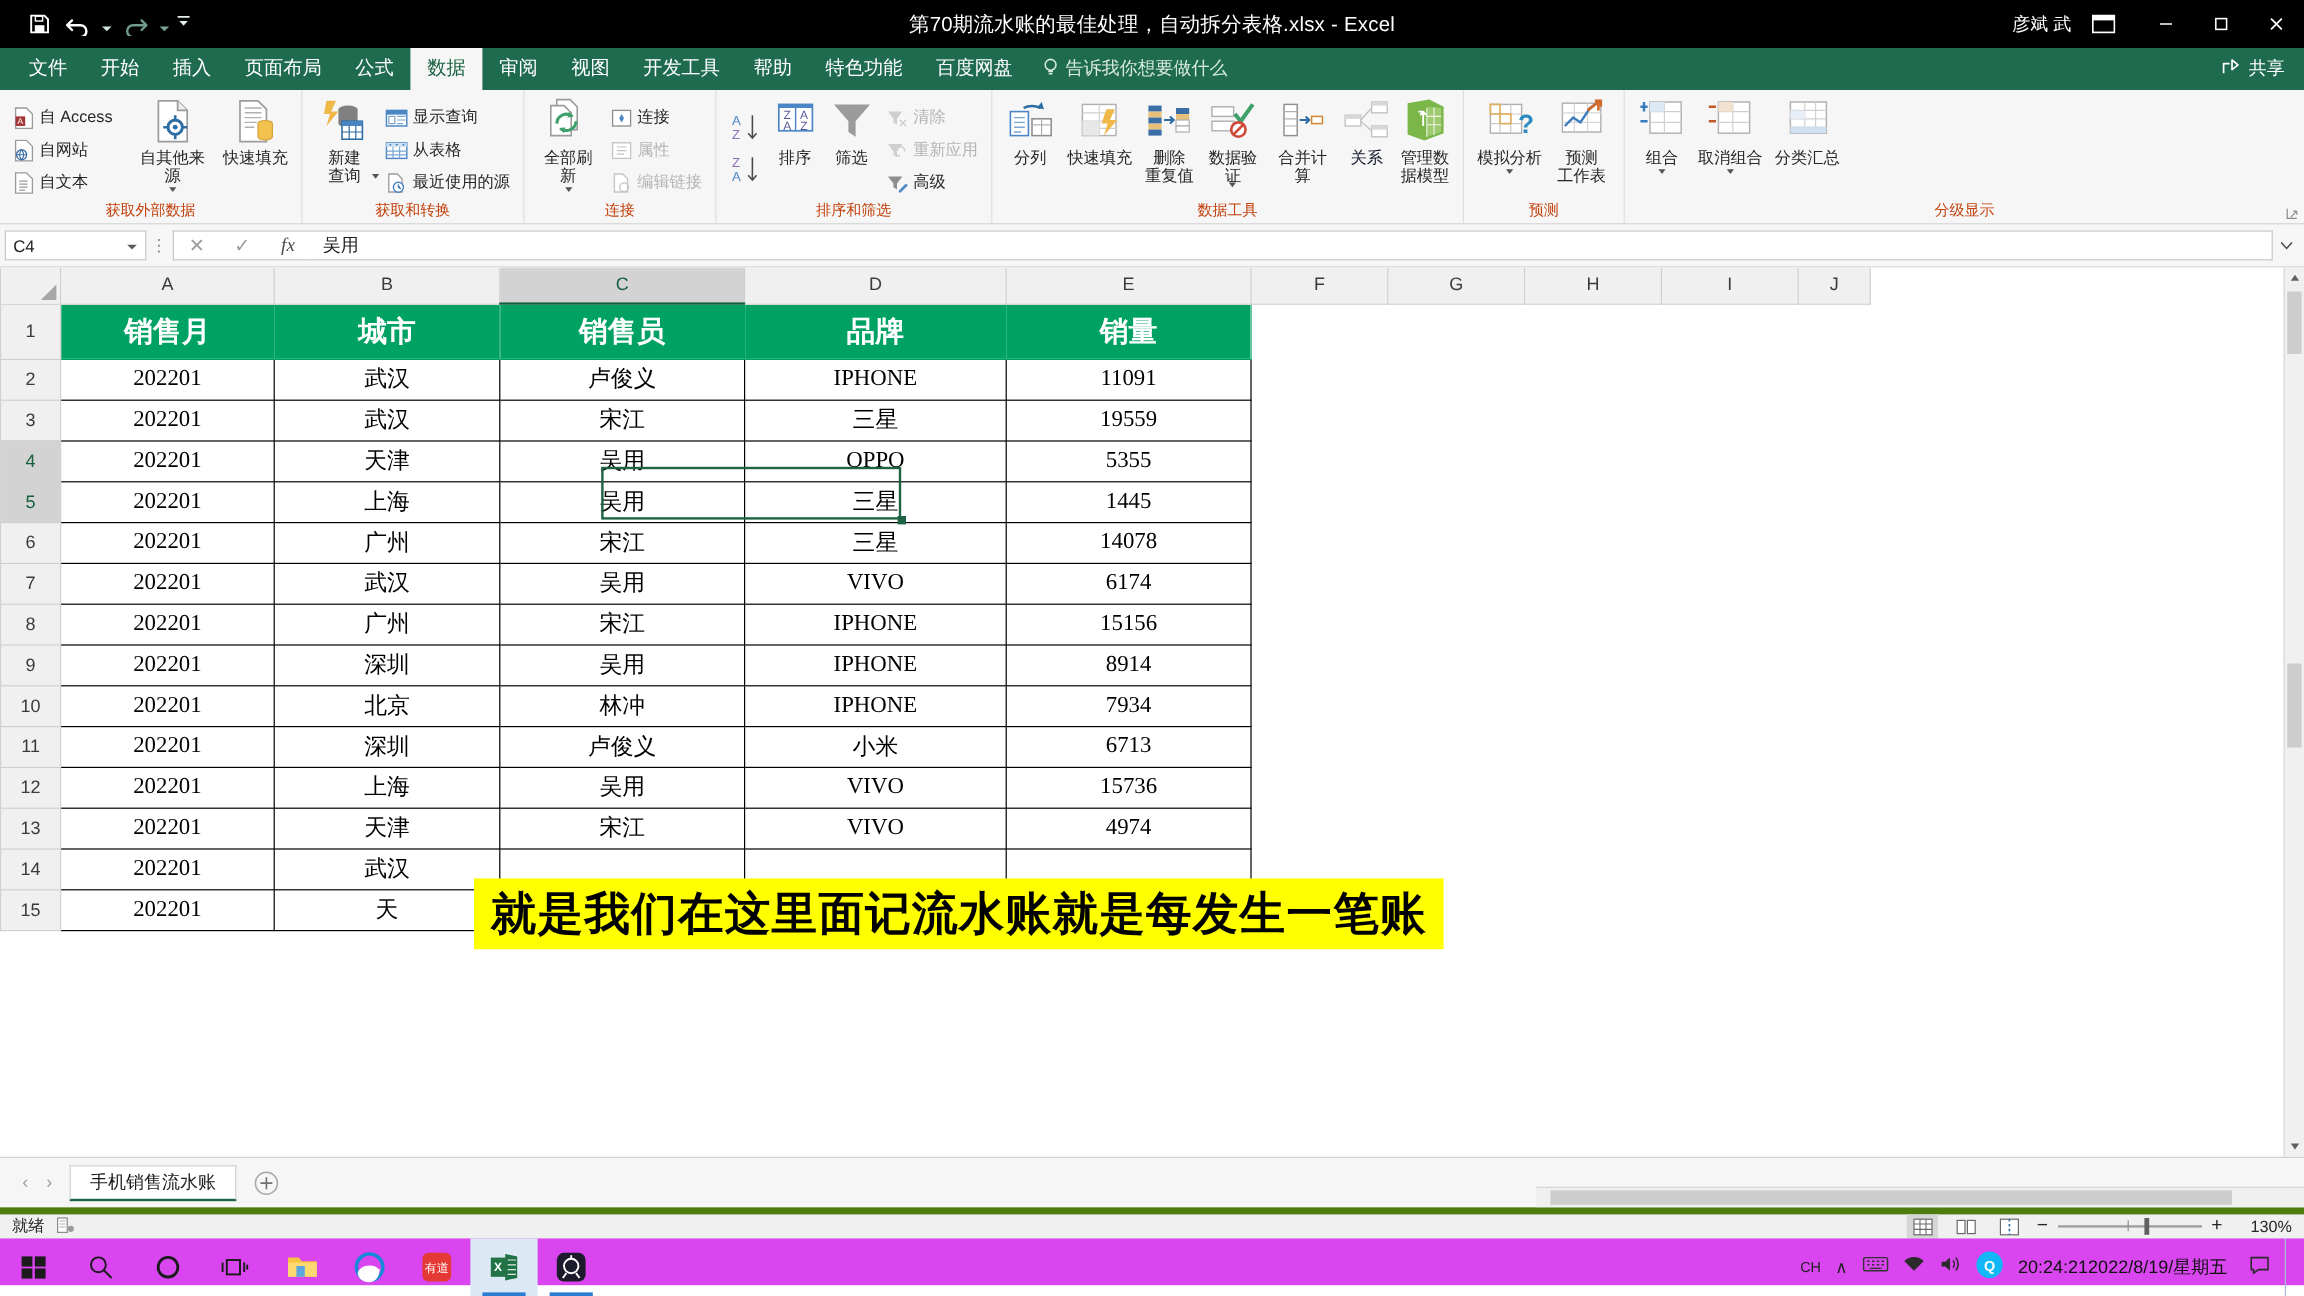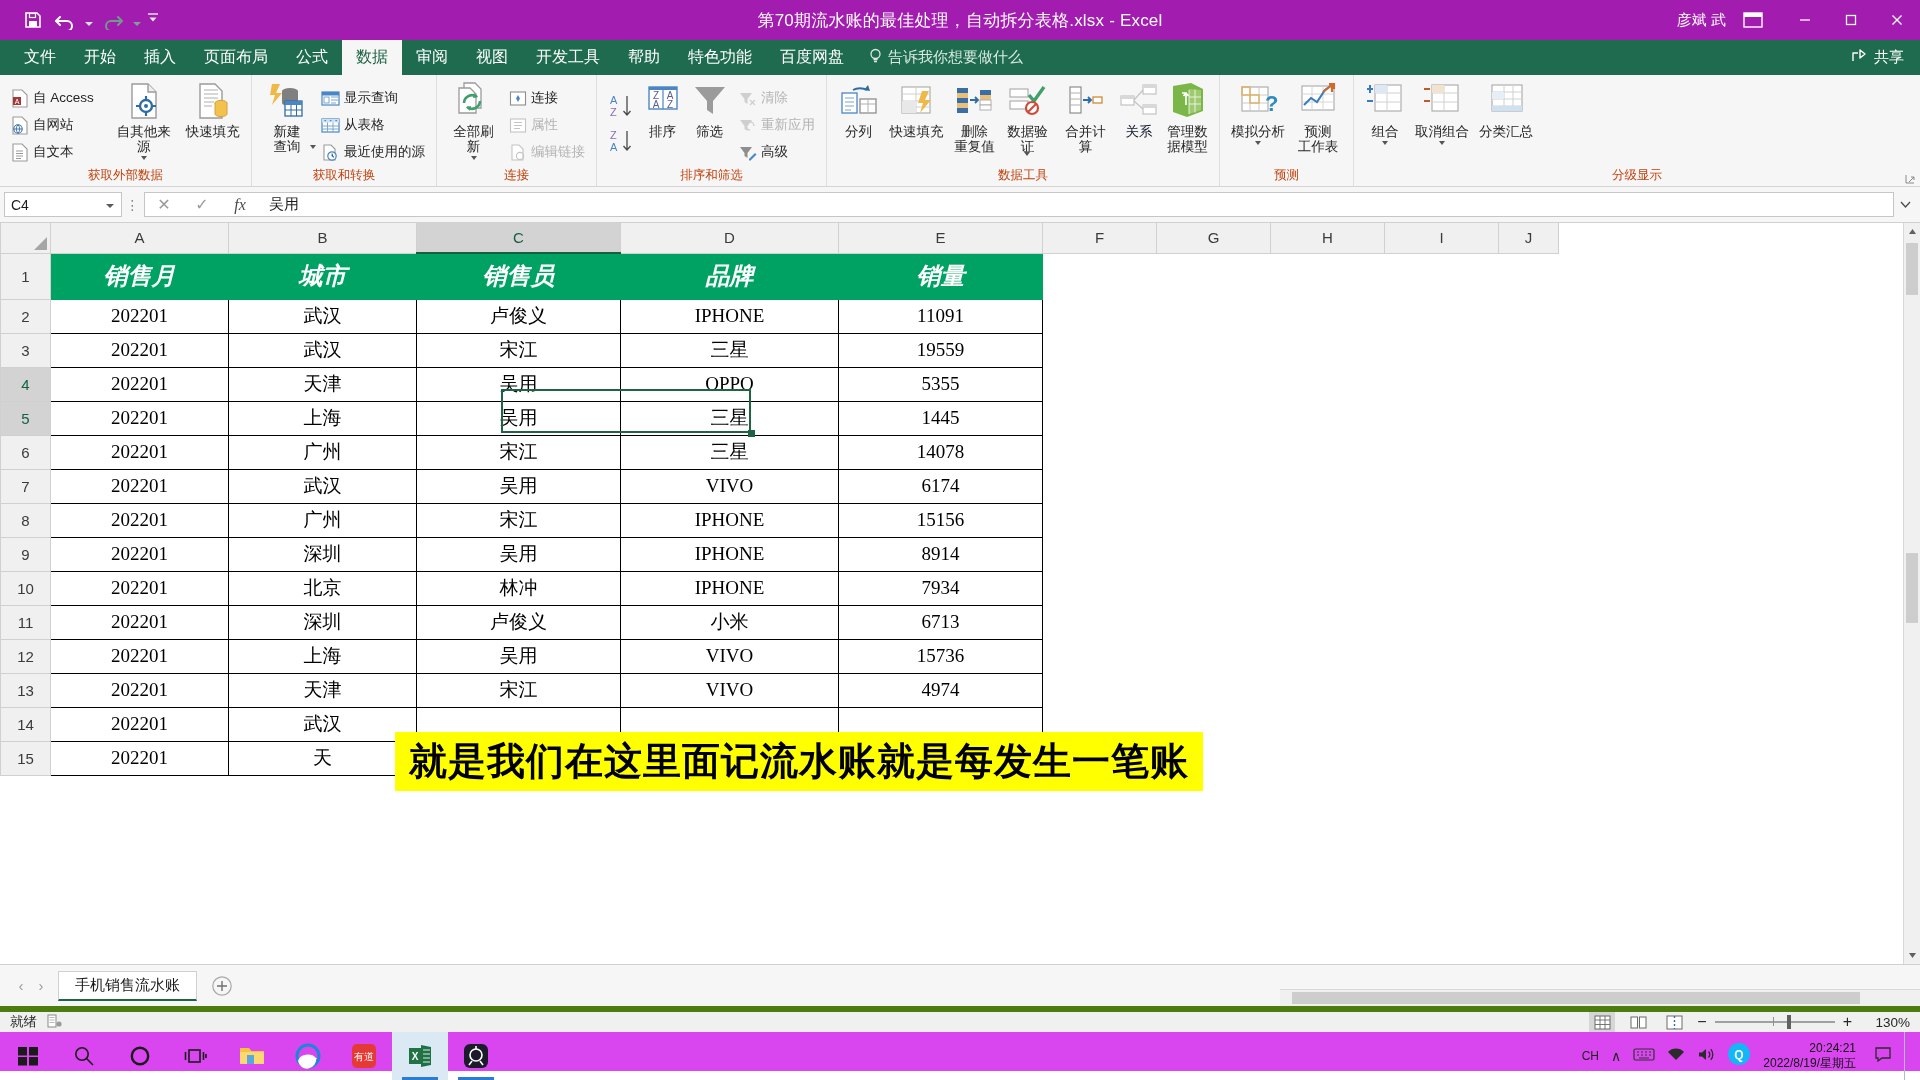--- a/index.html
+++ b/index.html
@@ -4,21 +4,21 @@
 <style>
   * { margin:0; padding:0; box-sizing:border-box; }
   html,body { width:1920px; height:1080px; overflow:hidden; }
   body {
     font-family:"Liberation Sans","DejaVu Sans",sans-serif;
     background:#ffffff; -webkit-font-smoothing:antialiased;
   }
 
   
   .titlebar{
-    height:40px; background:#a21caf; display:flex; align-items:center;
+    height:40px; background:#000000; display:flex; align-items:center;
     position:relative; color:#fff;justify-content:flex-end;
   }
   .qat{ display:flex; align-items:center; gap:2px; padding-left:18px; }
   .qat-btn{
     width:30px;height:28px;display:flex;align-items:center;justify-content:center;
     cursor:pointer;
   }
   .qat-btn svg{ display:block; }
   .qat-caret{
     width:14px;height:28px;display:flex;align-items:flex-end;justify-content:center;
@@ -141,21 +141,20 @@
   td.cell{
     border:1px solid #000; height:34px; text-align:center;
     font-size:19px; color:#000; font-family:"Liberation Serif","DejaVu Serif",serif;
     background:#fff; overflow:hidden; white-space:nowrap;
   }
   td.cell.blank{ border:none; }
   td.hdr{
     background:#00a264; color:#fff; font-weight:bold; font-size:24px;
     height:46px; border:1px solid #00a264;
     font-family:"DejaVu Sans","Liberation Sans",sans-serif;
-    font-style:italic;
   }
   .selbox{
     position:absolute; border:2px solid #1d6344; pointer-events:none; z-index:5;
   }
   .fillhandle{
     position:absolute; width:7px; height:7px; background:#1d6344; z-index:6;
   }
   
   .vscroll{
     position:absolute; top:0; right:0; width:17px; bottom:0; background:#f0f0f0;
@@ -215,21 +214,21 @@
     height:39px; background:#d946ef; display:flex; align-items:flex-start; position:relative;
   }
   .tb-item{
     width:56px;height:48px;display:flex;align-items:center;justify-content:center;
     position:relative; cursor:pointer;
   }
   .tb-item.active{ background:#dbe9f5; }
   .tb-underline{ position:absolute; bottom:0; left:10px; right:10px; height:3px; background:#2b7cd3; }
   .tray{ margin-left:auto; display:flex; align-items:center; gap:12px; padding-right:8px; }
   .tray-txt{ font-size:12px; color:#222; }
-  .clock{ display:flex;flex-direction:column;align-items:flex-end;font-size:12px;color:#111;line-height:15px; padding-right:6px; }
+  .clock{ display:flex;align-items:flex-end;font-size:15px;color:#111;line-height:15px; padding-right:6px; }
   .showdesk{ width:8px; height:48px; border-left:1px solid #a9bed0; }
 </style>
 </head>
 <body>
 
 <div class="titlebar">
   <div class="qat">
     <div class="qat-btn">
       <svg width="20" height="20" viewBox="0 0 20 20">
           <path d="M3 3h11l3 3v11H3z" fill="none" stroke="#fff" stroke-width="1.6"></path>

